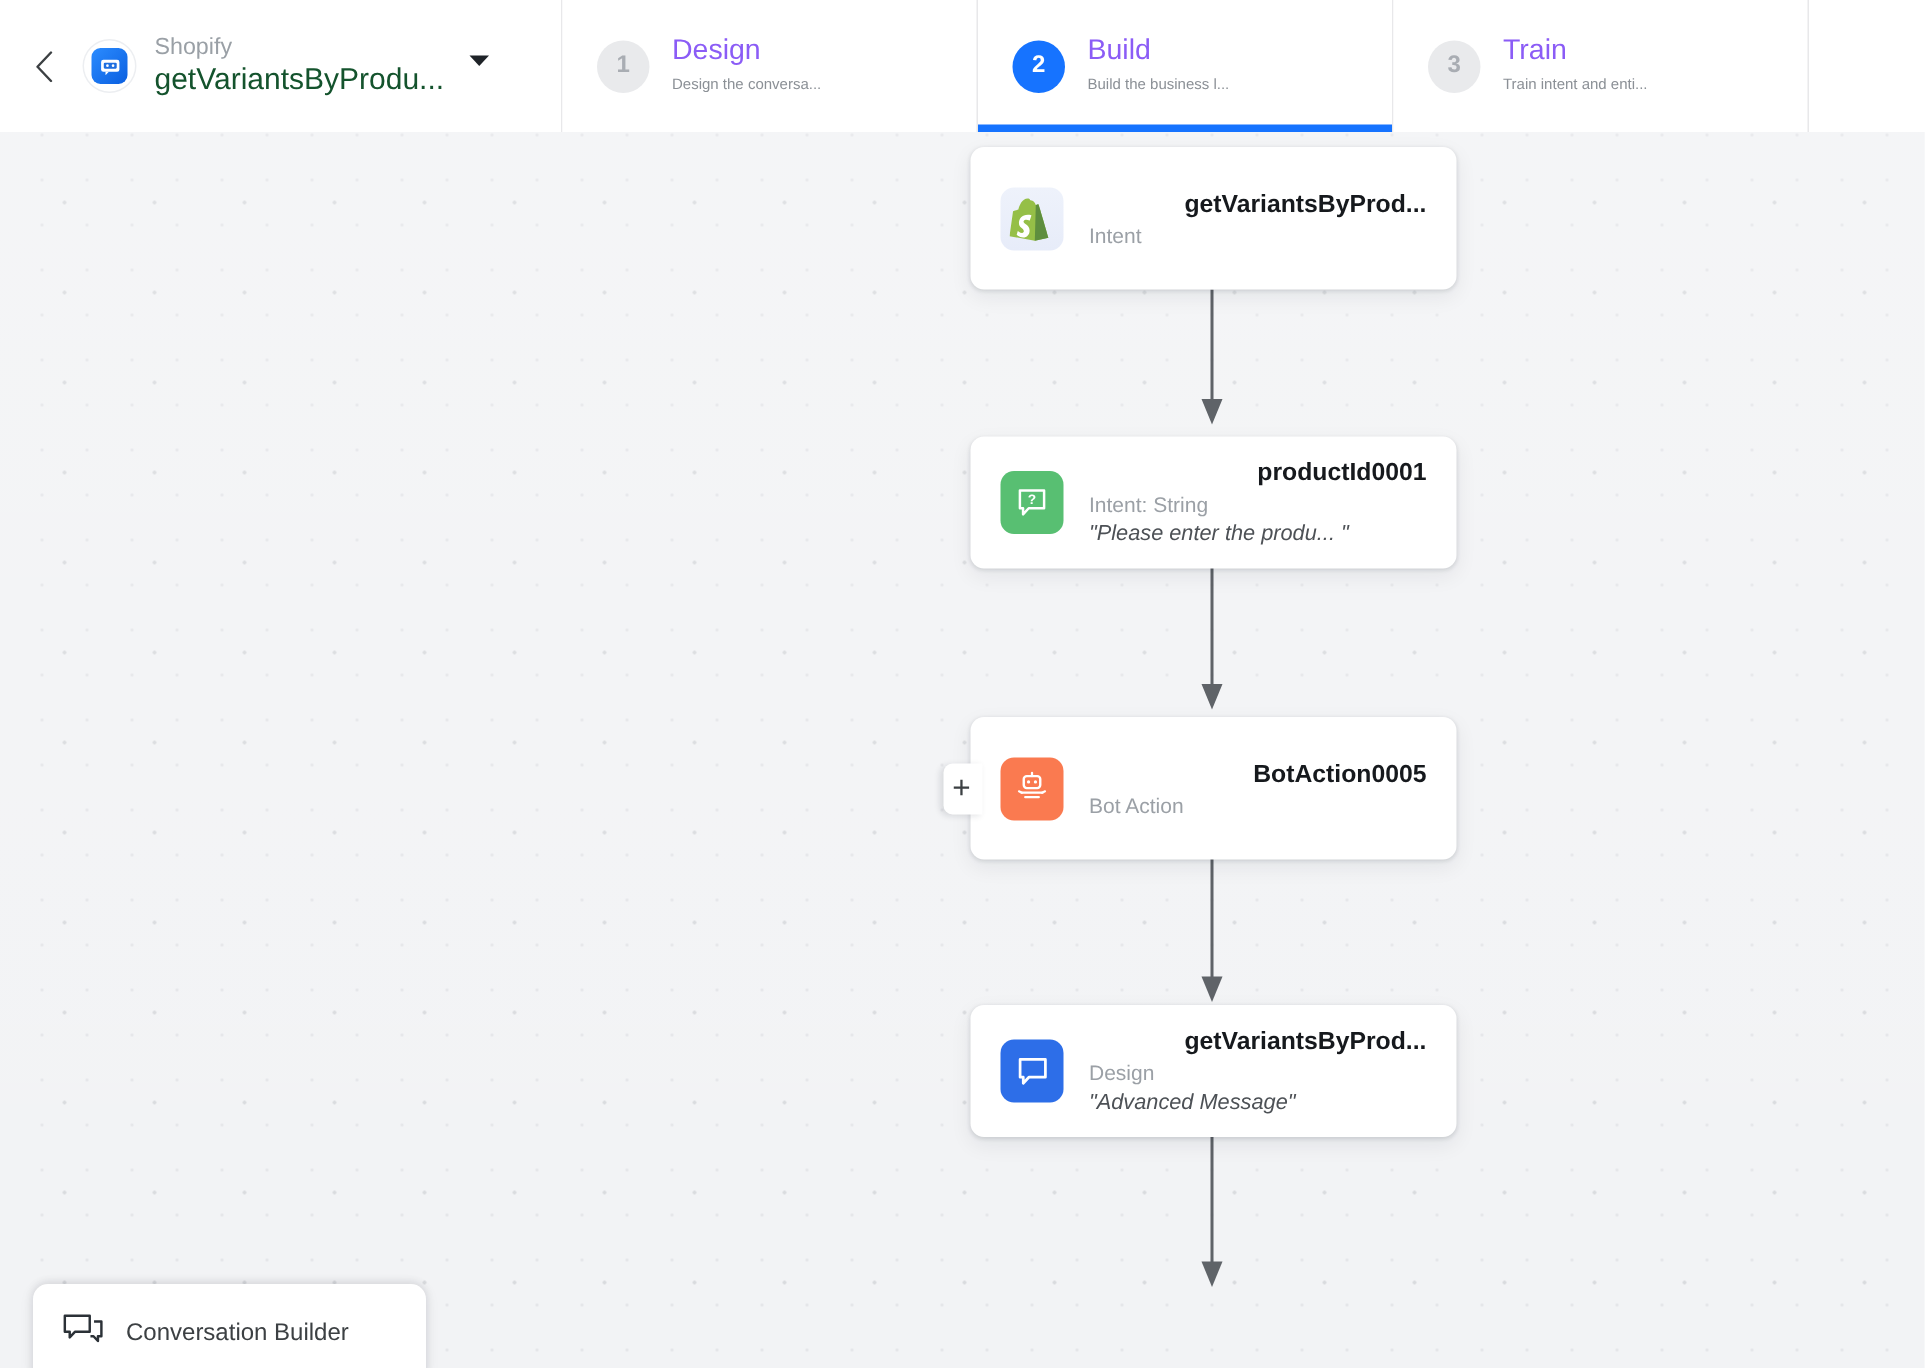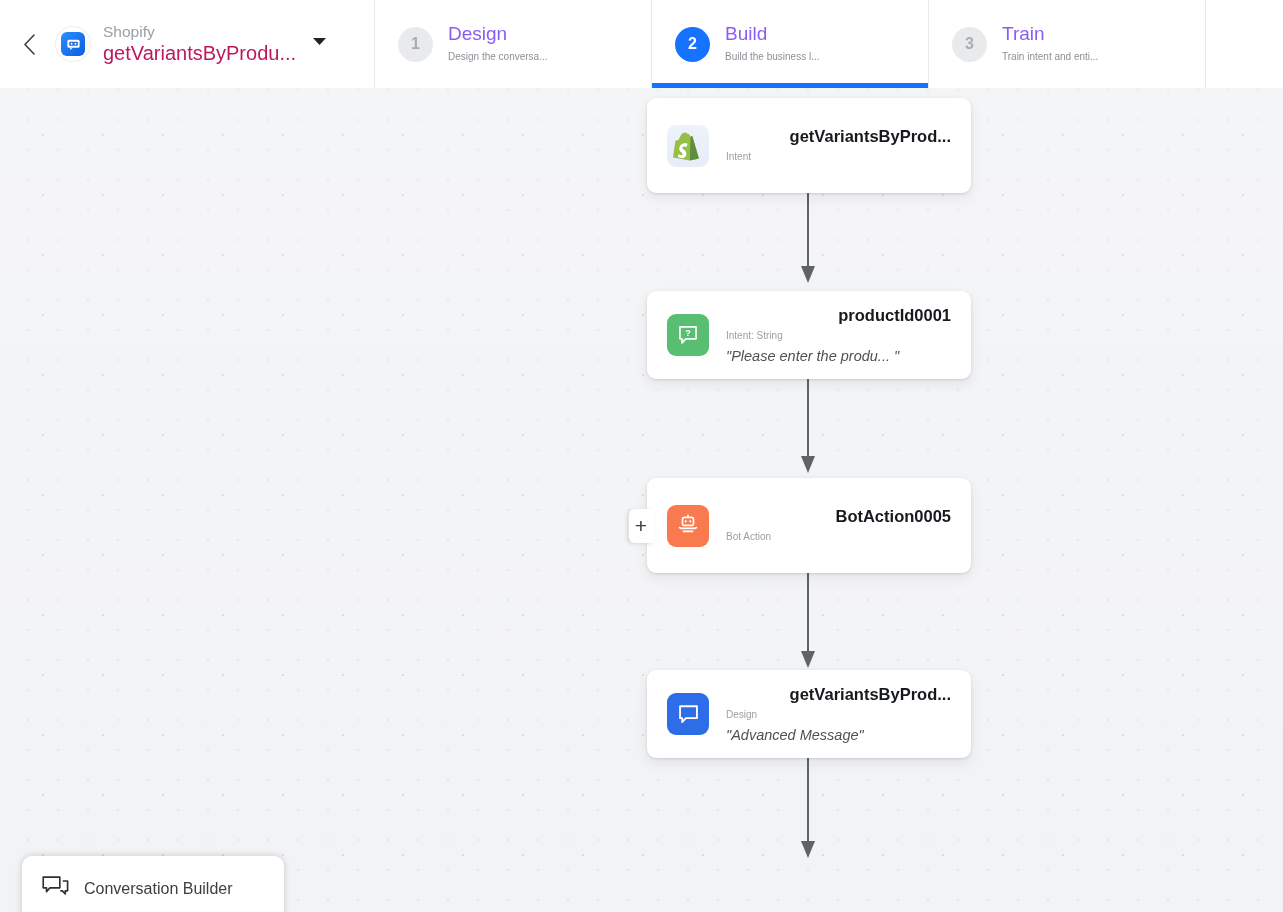--- a/index.html
+++ b/index.html
@@ -76,21 +76,21 @@
   }
   .title-sup {
     font-size: 15.5px;
     color: #9aa0a6;
     line-height: 19px;
     font-weight: 400;
     white-space: nowrap;
   }
   .title-main {
     font-size: 20px;
-    color: #be185d;
+    color: #14532d;
     line-height: 25px;
     font-weight: 400;
     white-space: nowrap;
   }
 
   .title-caret {
     margin-left: 16px;
     display: flex;
     align-items: flex-end;
     padding-bottom: 6px;
@@ -249,21 +249,21 @@
     font-size: 16.5px;
     font-weight: 700;
     color: #16191d;
     line-height: 22px;
     white-space: nowrap;
     overflow: hidden;
     text-overflow: ellipsis;
     text-align: right;
   }
   .node-sub {
-    font-size: 10px;
+    font-size: 14px;
     color: #9ba0a6;
     line-height: 20px;
     white-space: nowrap;
   }
   .node-quote {
     font-size: 14.5px;
     color: #4d5156;
     font-style: italic;
     line-height: 20px;
     white-space: nowrap;

